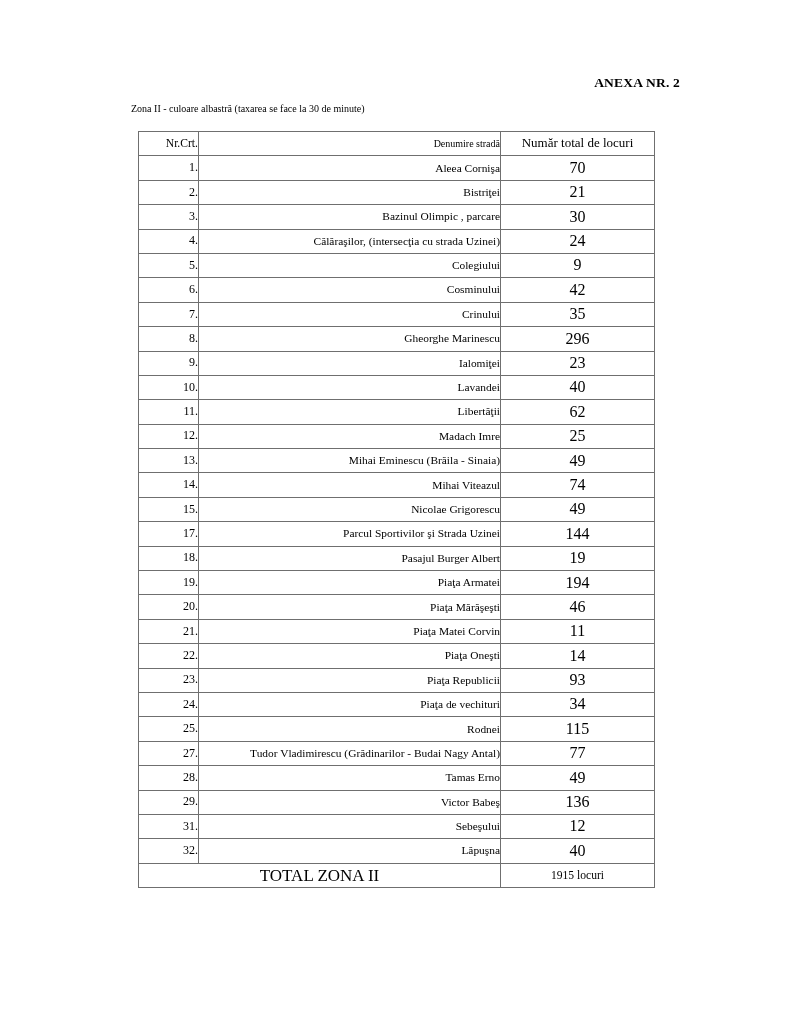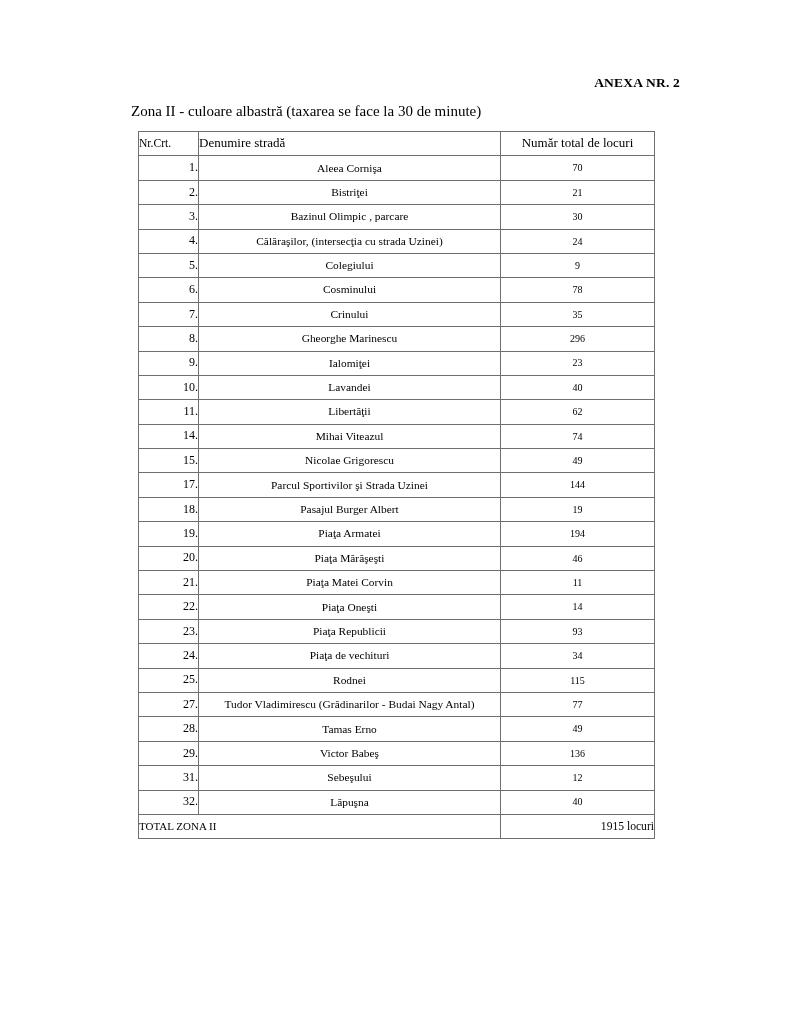--- a/index.html
+++ b/index.html
@@ -37,21 +37,21 @@
     font-size: 13.5px;
     letter-spacing: 0.2px;
     white-space: nowrap;
   }
 
   
   .zone-subtitle {
     position: absolute;
     left: 131px;
     top: 103px;
-    font-size: 15px;
+    font-size: 10px;
     white-space: nowrap;
   }
 
   
   .table-wrap {
     position: absolute;
     left: 138px;
     top: 131px;
     width: 516px;
   }
@@ -73,55 +73,56 @@
     line-height: 1.15;
   }
 
   
   col.c-idx  { width: 60px;  }
   col.c-name { width: 302px; }
   col.c-num  { width: 154px; }
 
   
   .hdr-idx {
-    text-align: left;
+    text-align: right;
     font-size: 11.6px;
   }
   .hdr-name {
-    text-align: left;
-    font-size: 13px;
+    text-align: right;
+    font-size: 10px;
   }
   .hdr-num {
     text-align: center;
     font-size: 13px;
   }
 
   
   .cell-idx {
     text-align: right;
     padding-right: 14px;
     font-size: 12px;
   }
   .cell-name {
-    text-align: center;
+    text-align: right;
     padding-left: 8px;
     font-size: 11.4px;
   }
   .cell-num {
     text-align: center;
-    font-size: 10px;
+    font-size: 16px;
   }
 
   
   .total-label {
-    font-size: 11px;
+    text-align: center;
+    font-size: 17px;
     height: 26px;
   }
   .total-value {
-    text-align: right;
+    text-align: center;
     font-size: 11.6px;
     height: 26px;
   }
 </style>
 </head>
 <body>
 
 <div class="page">
 
   <div class="annex-heading">ANEXA NR. 2</div>
@@ -164,21 +165,21 @@
             <td class="cell-num">24</td>
           </tr>
           <tr>
             <td class="cell-idx">5.</td>
             <td class="cell-name">Colegiului</td>
             <td class="cell-num">9</td>
           </tr>
           <tr>
             <td class="cell-idx">6.</td>
             <td class="cell-name">Cosminului</td>
-            <td class="cell-num">78</td>
+            <td class="cell-num">42</td>
           </tr>
           <tr>
             <td class="cell-idx">7.</td>
             <td class="cell-name">Crinului</td>
             <td class="cell-num">35</td>
           </tr>
           <tr>
             <td class="cell-idx">8.</td>
             <td class="cell-name">Gheorghe Marinescu</td>
             <td class="cell-num">296</td>
@@ -190,20 +191,30 @@
           </tr>
           <tr>
             <td class="cell-idx">10.</td>
             <td class="cell-name">Lavandei</td>
             <td class="cell-num">40</td>
           </tr>
           <tr>
             <td class="cell-idx">11.</td>
             <td class="cell-name">Libertăţii</td>
             <td class="cell-num">62</td>
+          </tr>
+          <tr>
+            <td class="cell-idx">12.</td>
+            <td class="cell-name">Madach Imre</td>
+            <td class="cell-num">25</td>
+          </tr>
+          <tr>
+            <td class="cell-idx">13.</td>
+            <td class="cell-name">Mihai Eminescu (Brăila - Sinaia)</td>
+            <td class="cell-num">49</td>
           </tr>
           <tr>
             <td class="cell-idx">14.</td>
             <td class="cell-name">Mihai Viteazul</td>
             <td class="cell-num">74</td>
           </tr>
           <tr>
             <td class="cell-idx">15.</td>
             <td class="cell-name">Nicolae Grigorescu</td>
             <td class="cell-num">49</td>

